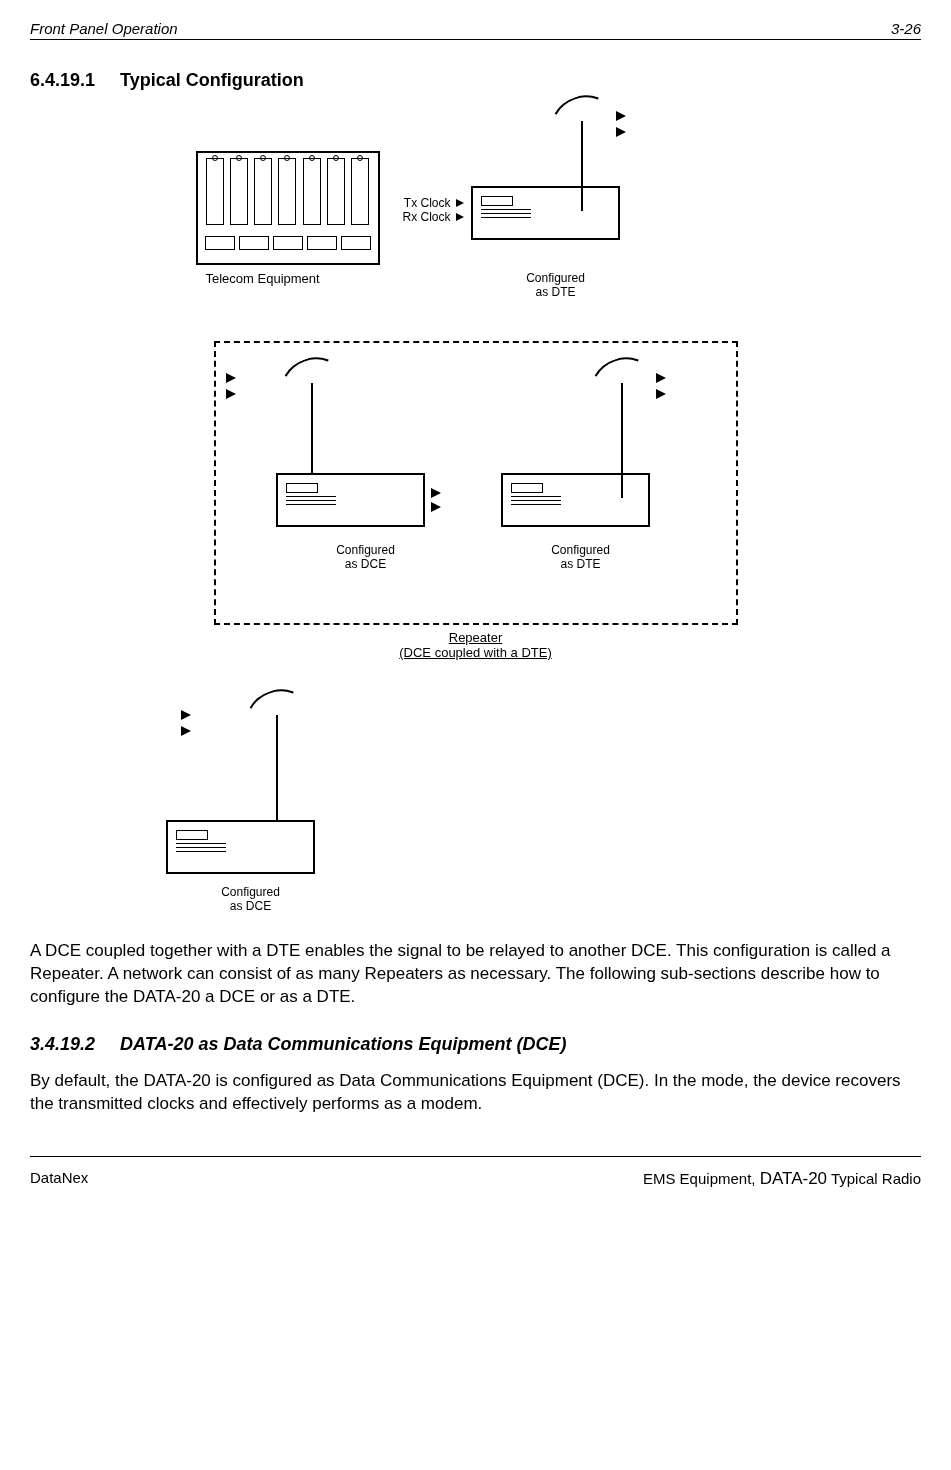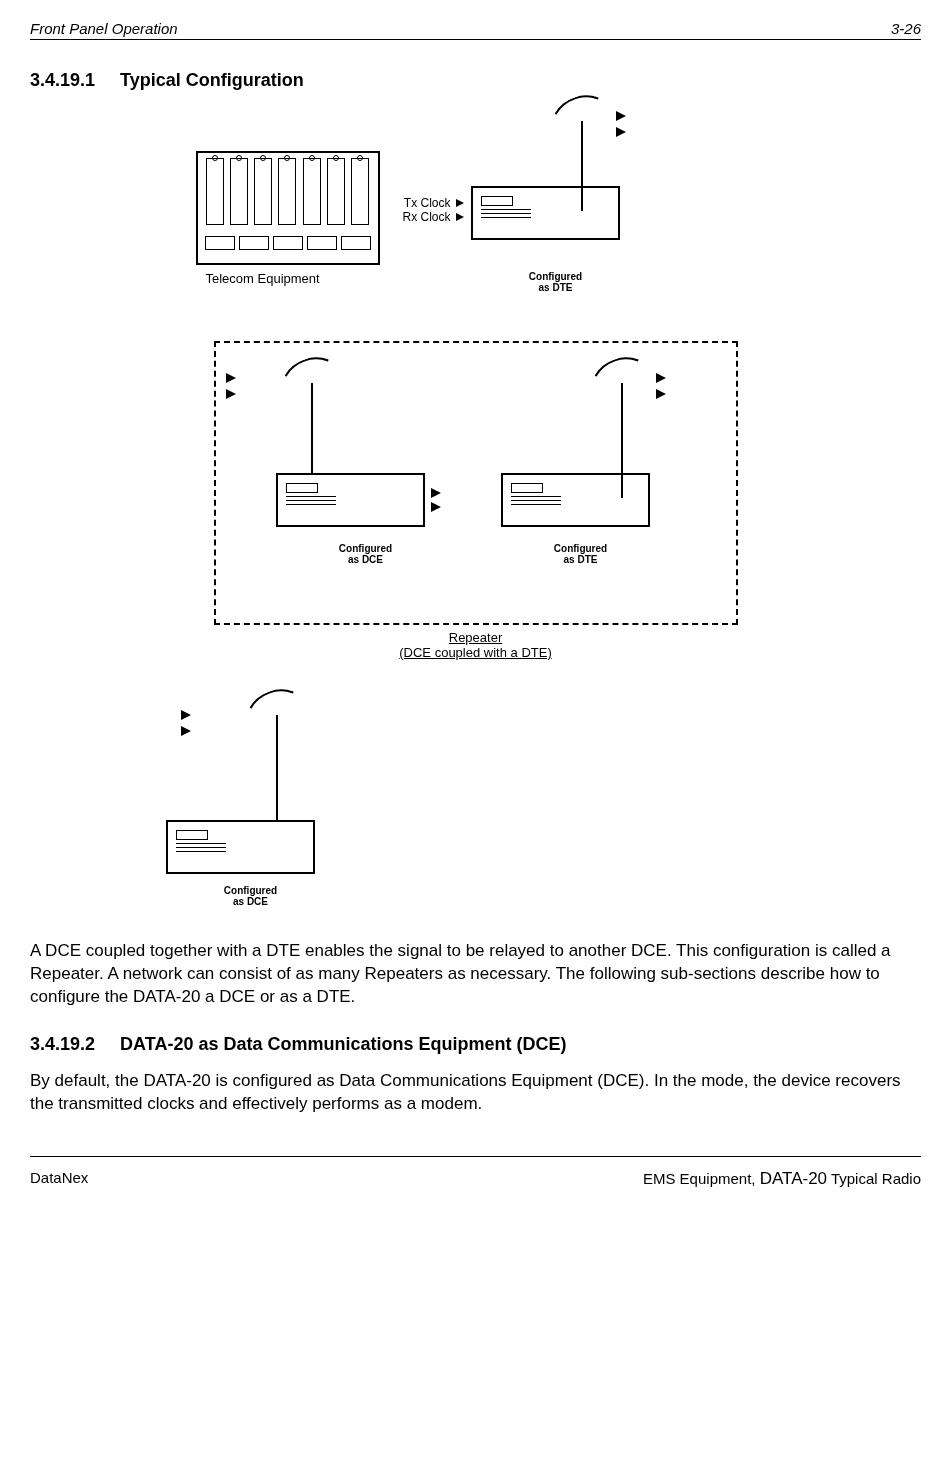--- a/index.html
+++ b/index.html
@@ -25,20 +25,21 @@
     .section-heading {
       font-weight: bold;
       font-size: 18px;
       margin-bottom: 18px;
     }
     .sub-heading {
       font-weight: bold;
       font-size: 18px;
       margin-top: 25px;
       margin-bottom: 15px;
+      font-style: italic;
     }
     .body-text {
       font-size: 17px;
       line-height: 1.35;
       margin-bottom: 20px;
     }
     .diagram-container {
       width: 620px;
       margin: 20px auto 30px auto;
       position: relative;
@@ -172,22 +173,22 @@
     .aa {
       width: 0; height: 0;
       border-left: 10px solid #000;
       border-top: 5px solid transparent;
       border-bottom: 5px solid transparent;
       display: block;
       margin-bottom: 6px;
     }
     .ant-arrows1 { left: 450px; top: 0px; }
     .config-label {
-      font-weight: bold;
-      font-size: 10px;
+      font-weight: normal;
+      font-size: 12px;
       text-align: center;
       position: absolute;
     }
     .config-dte1 { left: 330px; top: 160px; width: 120px; }
     
     .repeater-box {
       border: 2px dashed #000;
       position: relative;
       height: 280px;
       width: 520px;
@@ -240,21 +241,21 @@
 </head>
 <body>
 
 <div class="page">
   <div class="header-row">
     <span>Front Panel Operation</span>
     <span>3-26</span>
   </div>
 
   <div class="section-heading">
-    <span>3.4.19.1</span>
+    <span>6.4.19.1</span>
     &nbsp;&nbsp;&nbsp;
     <span>Typical Configuration</span>
   </div>
 
 
   <div class="diagram-container">
 
     <div class="row1">
       <div class="telecom-box">
         <div class="telecom-slots">

